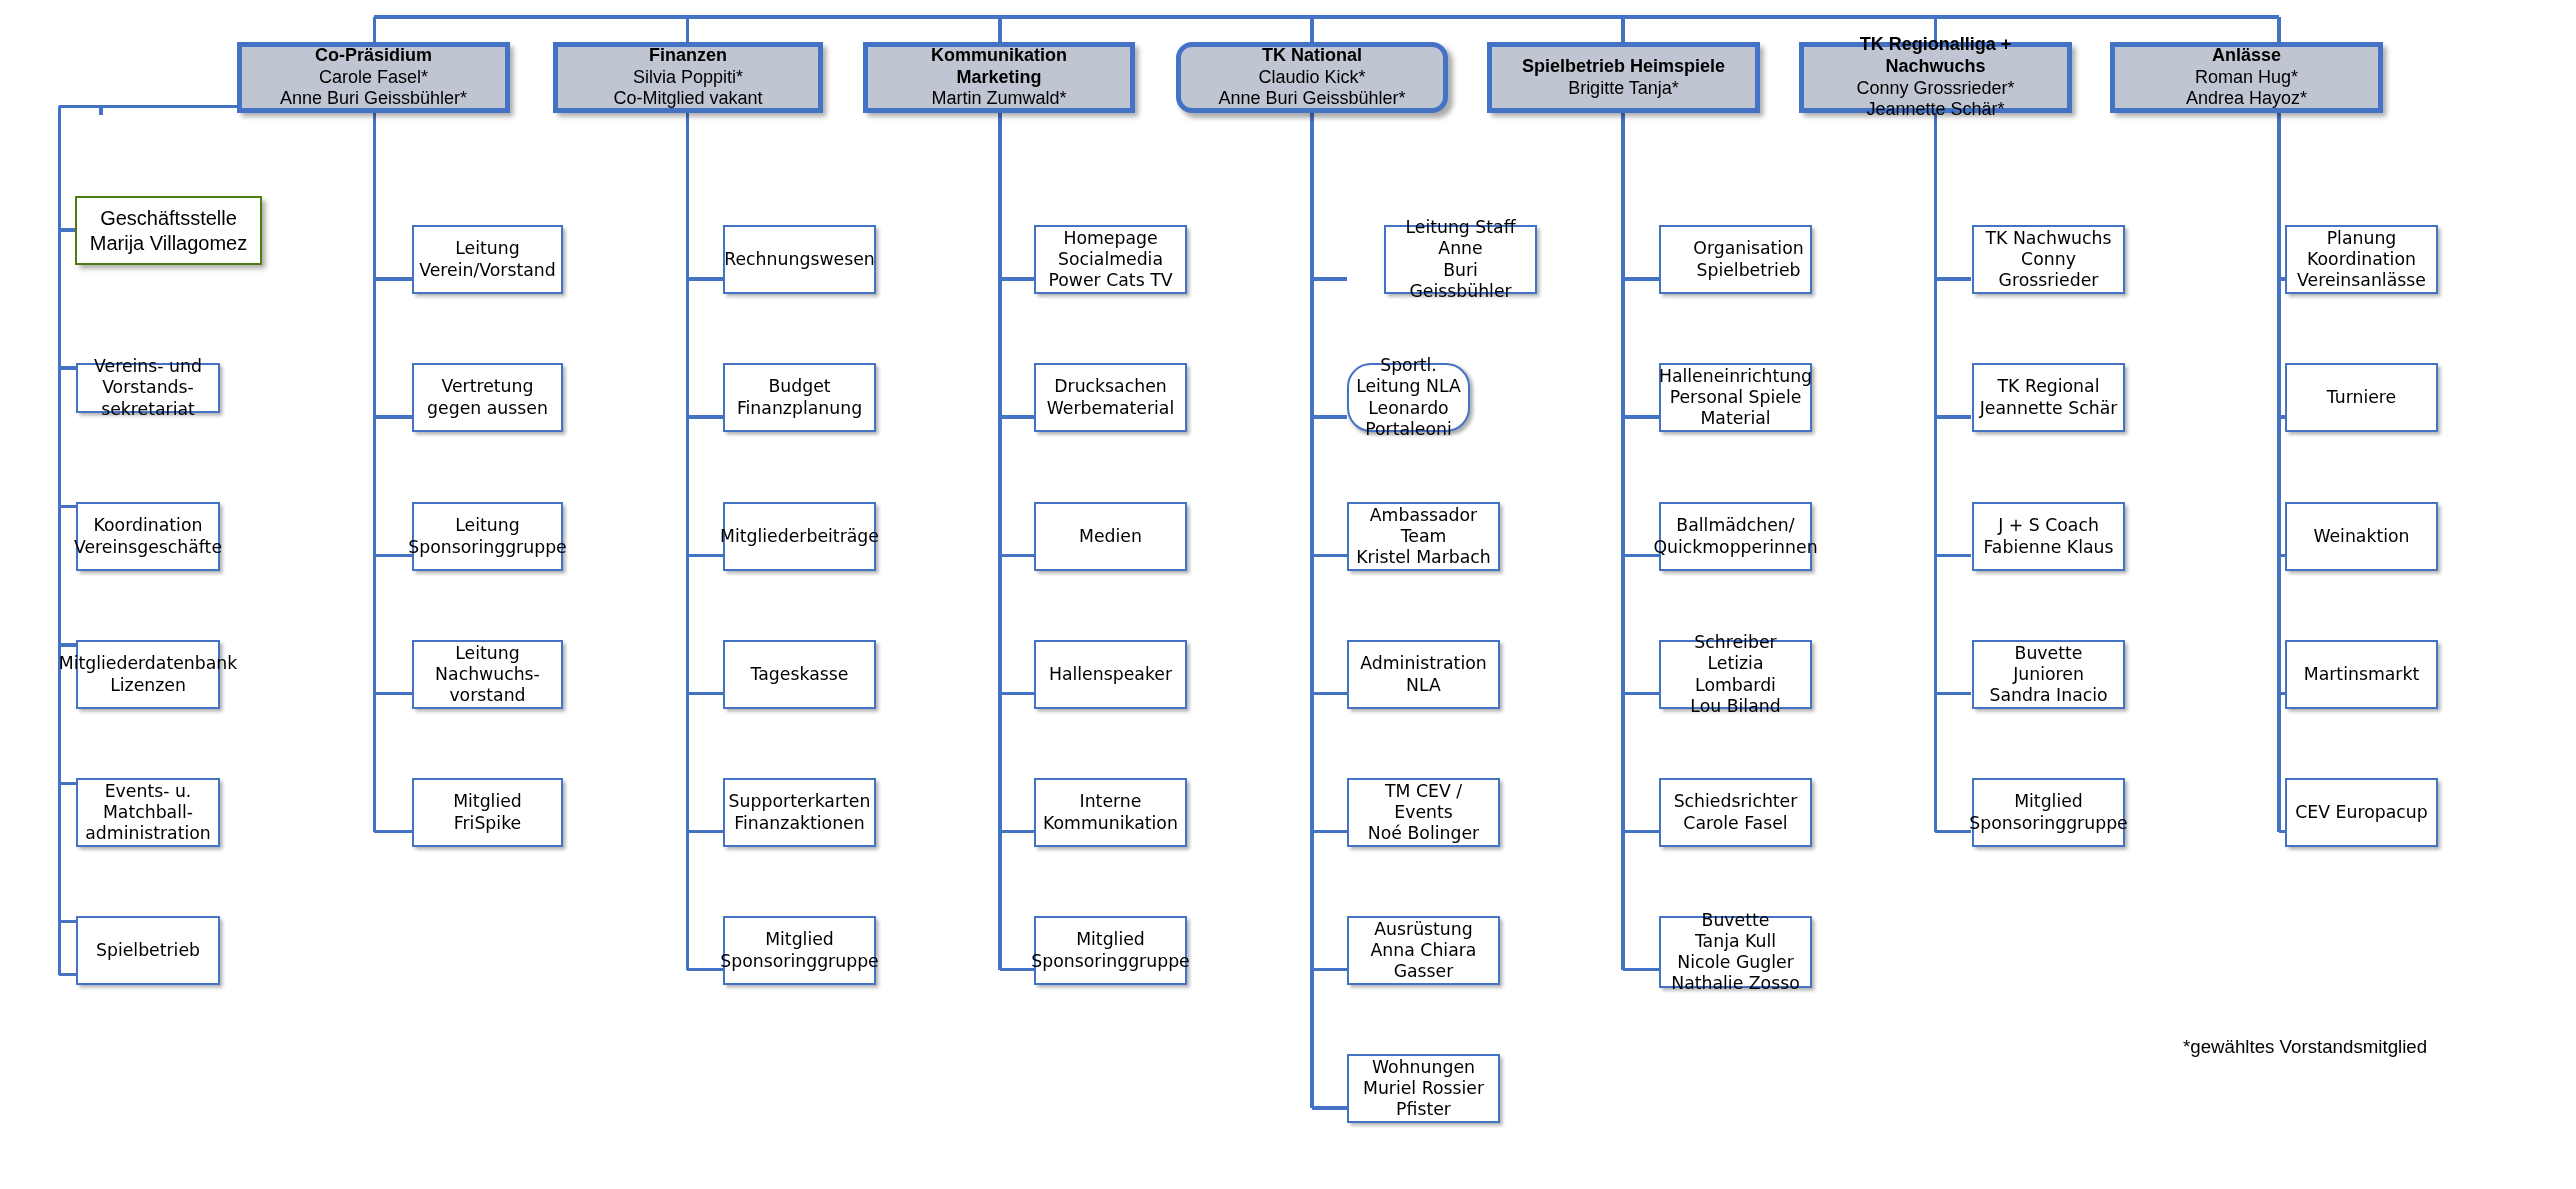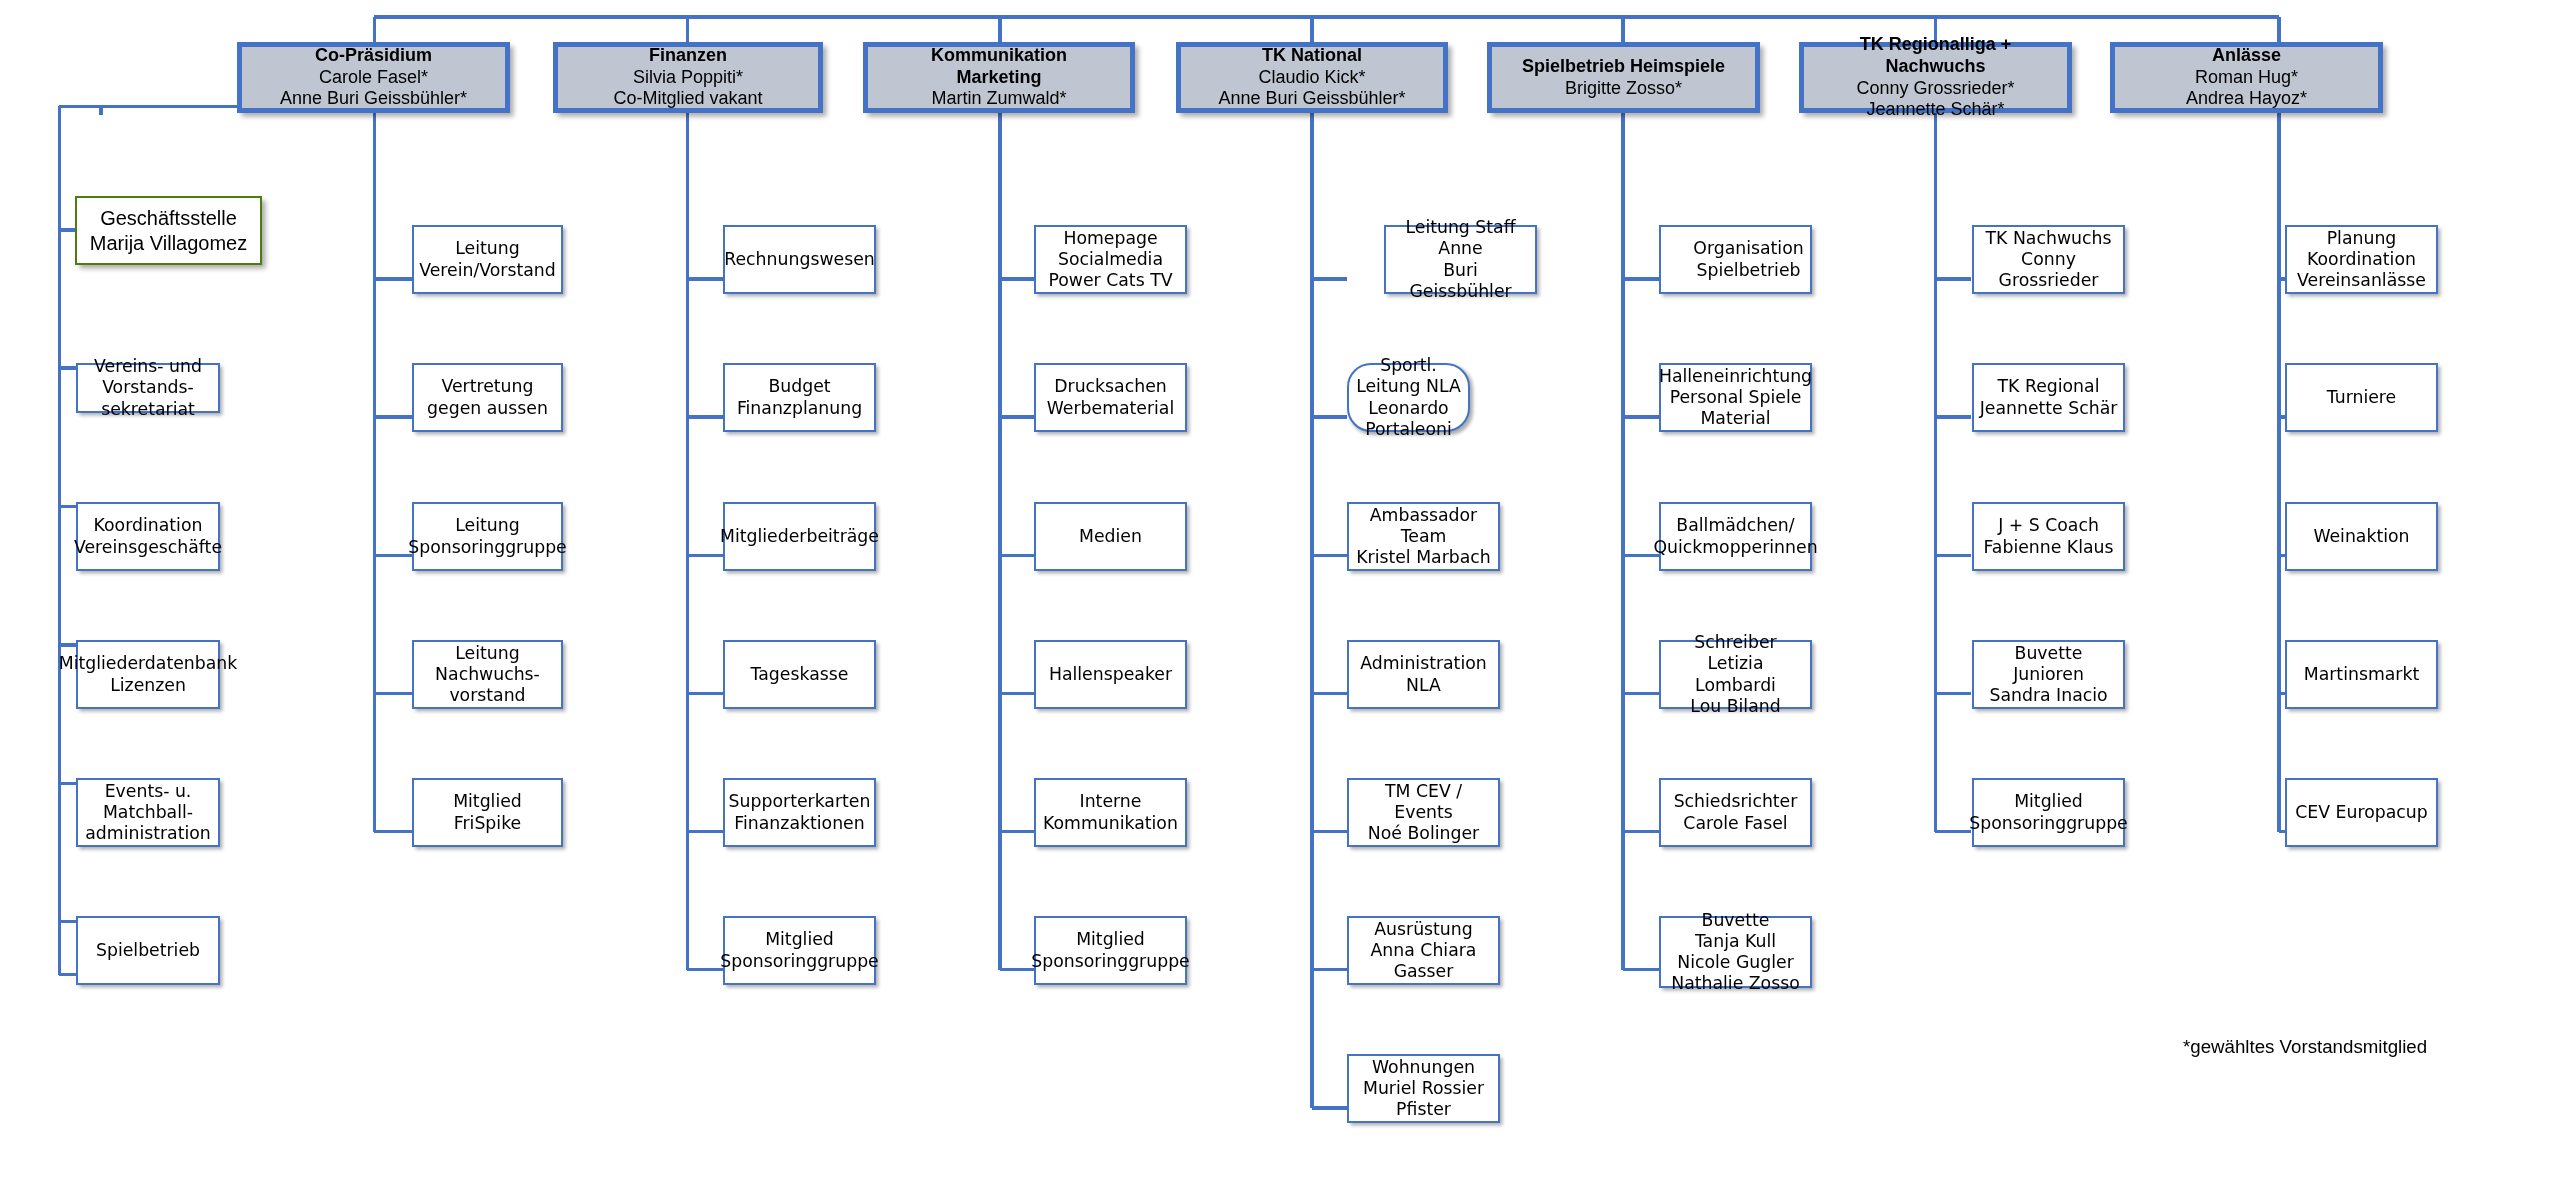--- a/index.html
+++ b/index.html
@@ -161,27 +161,27 @@
   <div class="node dept" style="left:553px;top:42px;width:270px;height:71px;">
     <span class="txt"><span class="title">Finanzen</span><span>Silvia Poppiti*
 Co-Mitglied vakant</span></span>
   </div>
 
   <div class="node dept" style="left:863px;top:42px;width:272px;height:71px;">
     <span class="txt"><span class="title">Kommunikation
 Marketing</span><span>Martin Zumwald*</span></span>
   </div>
 
-  <div class="node dept" style="left:1176px;top:42px;width:272px;height:71px;">
+  <div class="node dept" style="left:1176px;top:42px;width:272px;height:71px;border-radius:16px;">
     <span class="txt"><span class="title">TK National</span><span>Claudio Kick*
 Anne Buri Geissbühler*</span></span>
   </div>
 
   <div class="node dept" style="left:1487px;top:42px;width:273px;height:71px;">
-    <span class="txt"><span class="title">Spielbetrieb Heimspiele</span><span>Brigitte Zosso*</span></span>
+    <span class="txt"><span class="title">Spielbetrieb Heimspiele</span><span>Brigitte Tanja*</span></span>
   </div>
 
   <div class="node dept" style="left:1799px;top:42px;width:273px;height:71px;">
     <span class="txt"><span class="title">TK Regionalliga +
 Nachwuchs</span><span>Conny Grossrieder*
 Jeannette Schär*</span></span>
   </div>
 
   <div class="node dept" style="left:2110px;top:42px;width:273px;height:71px;">
     <span class="txt"><span class="title">Anlässe</span><span>Roman Hug*

